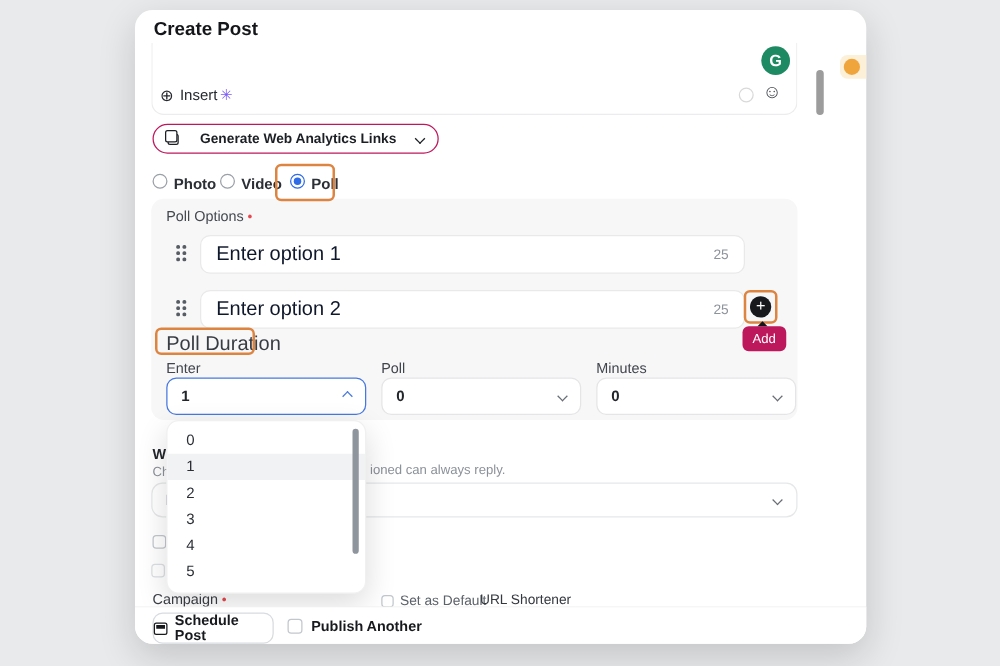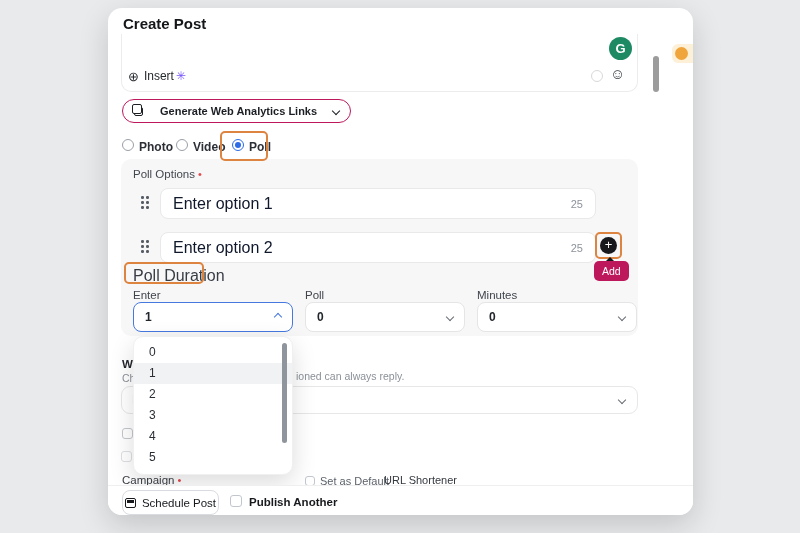--- a/index.html
+++ b/index.html
@@ -79,21 +79,21 @@
 
   .cb { position:absolute; width:11px; height:11px; border:1.5px solid #c2c7cd; border-radius:3px; background:#fff; }
   .cb.faded { border-color:#dcdfe3; }
 
   .campaign-label { left:14px; top:466px; font-size:11.5px; color:#3a3e45; }
   .setdef-label { left:212px; top:467px; font-size:11px; color:#5c626a; }
   .urlshort-label { left:276px; top:466px; font-size:11px; color:#34383f; }
 
   
   .footer { left:0; top:477px; width:585px; height:30px; background:#fff; border-top:1px solid #efefef; border-radius:0 0 14px 14px; z-index:10; }
-  .schedule-btn { position:absolute; left:14px; top:4px; width:97px; height:25px; border:1px solid #d8dbdf; border-radius:8px; background:#fff; display:flex; align-items:center; justify-content:center; gap:6px; font-size:11.5px; font-weight:400; color:#17191d; }
+  .schedule-btn { position:absolute; left:14px; top:4px; width:97px; height:25px; border:1px solid #d8dbdf; border-radius:8px; background:#fff; display:flex; align-items:center; justify-content:center; gap:6px; font-size:11.5px; font-weight:700; color:#17191d; }
   .cal-ico { position:relative; width:11px; height:10px; border:1.5px solid #17191d; border-radius:2px; }
   .cal-ico::before { content:""; position:absolute; left:1px; right:1px; top:1px; height:3px; background:#17191d; }
   .publish-cb { position:absolute; left:122px; top:9px; width:12px; height:12px; border:1.5px solid #c2c7cd; border-radius:3px; background:#fff; }
   .publish-label { position:absolute; left:141px; top:10px; font-size:11.5px; font-weight:600; color:#17191d; }
 </style>
 </head>
 <body>
 
 <div class="modal">
 

